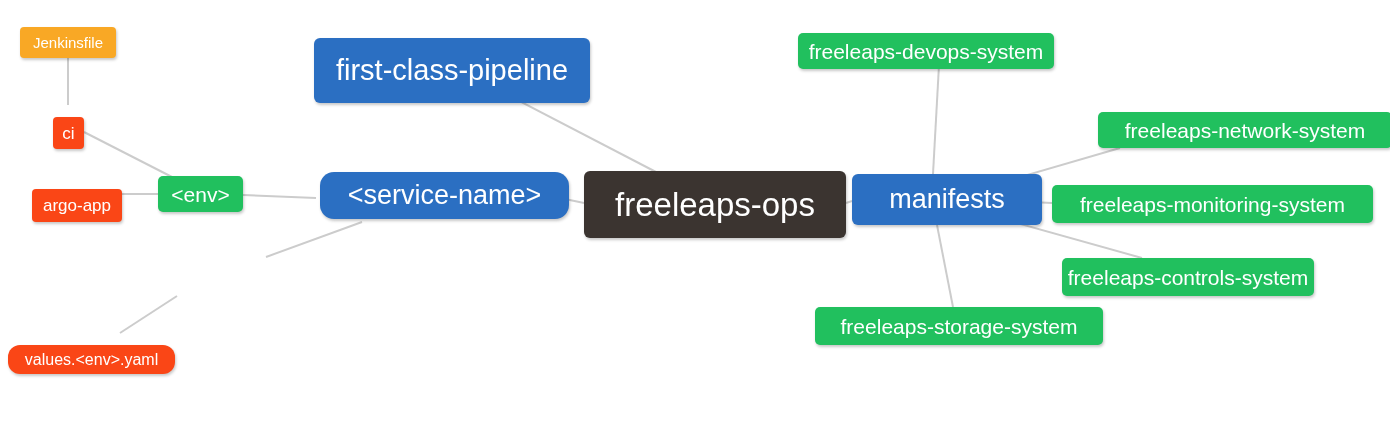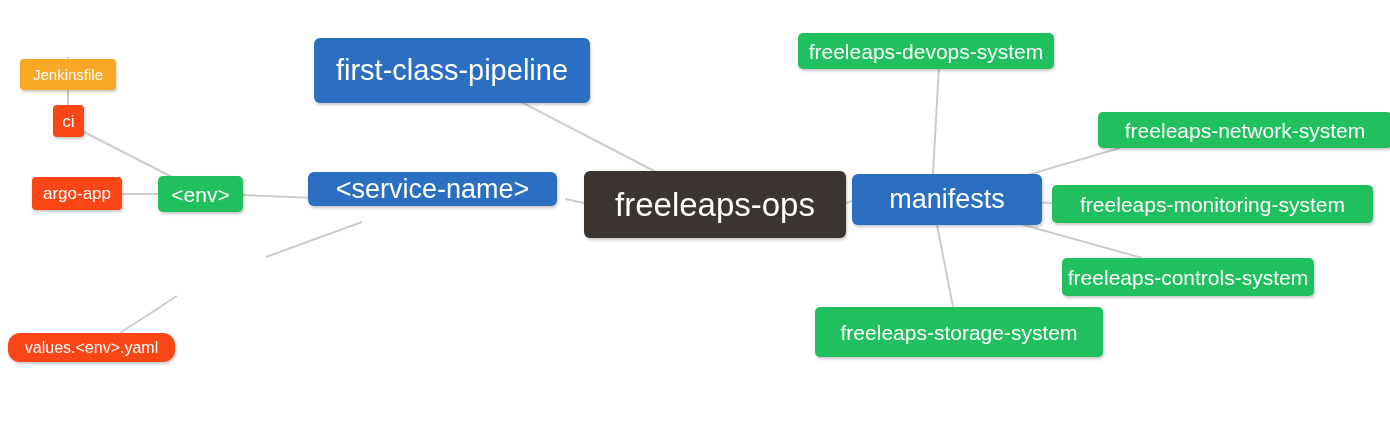--- a/index.html
+++ b/index.html
@@ -16,22 +16,22 @@
   .edges{position:absolute;left:0;top:0;width:1390px;height:421px;}
   .edges line{stroke:var(--edge);stroke-width:2;fill:none;}
   .node{
     position:absolute;display:flex;align-items:center;justify-content:center;
     color:var(--text);border-radius:5px;white-space:nowrap;
     box-shadow:1px 2px 3px rgba(0,0,0,.22);cursor:pointer;line-height:1;
     box-sizing:border-box;
   }
   .node--blue{background:var(--blue);}
   .node--green{background:var(--green);}
-  .node--orange{background:var(--orange);margin-top:32px;}
-  .node--red{background:var(--red);}
+  .node--orange{background:var(--orange);}
+  .node--red{background:var(--red);margin-top:12px;}
   .node--dark{background:var(--dark);text-align:right;}
 </style>
 </head>
 <body>
 
 <div class="canvas">
 
   <svg class="edges" viewBox="0 0 1390 421" xmlns="http://www.w3.org/2000/svg">
     <line x1="68" y1="57" x2="68" y2="105"></line>
     <line x1="84" y1="132" x2="172" y2="177"></line>
@@ -52,32 +52,32 @@
   <div class="node node--orange" style="left:20px;top:27px;width:96px;height:31px;font-size:15px;border-radius:4px;">Jenkinsfile</div>
 
   <div class="node node--red" style="left:53px;top:105px;width:31px;height:32px;font-size:17px;border-radius:4px;">ci</div>
 
   <div class="node node--red" style="left:32px;top:177px;width:90px;height:33px;font-size:17px;border-radius:4px;">argo-app</div>
 
   <div class="node node--green" style="left:158px;top:176px;width:85px;height:36px;font-size:21px;">&lt;env&gt;</div>
 
   <div class="node node--blue" style="left:314px;top:38px;width:276px;height:65px;font-size:29px;border-radius:6px;">first-class-pipeline</div>
 
-  <div class="node node--blue" style="left:308px;top:172px;width:249px;height:34px;font-size:27px;border-radius:6px;">&lt;service-name&gt;</div>
+  <div class="node node--blue" style="left:320px;top:172px;width:249px;height:47px;font-size:27px;border-radius:14px;">&lt;service-name&gt;</div>
 
   <div class="node node--dark" style="left:584px;top:171px;width:262px;height:67px;font-size:33px;border-radius:6px;">freeleaps-ops</div>
 
   <div class="node node--blue" style="left:852px;top:174px;width:190px;height:51px;font-size:27px;border-radius:6px;">manifests</div>
 
   <div class="node node--green" style="left:798px;top:33px;width:256px;height:36px;font-size:21px;">freeleaps-devops-system</div>
 
   <div class="node node--green" style="left:1054px;top:112px;width:294px;height:36px;font-size:21px;margin-left:44px;">freeleaps-network-system</div>
 
   <div class="node node--green" style="left:1052px;top:185px;width:321px;height:38px;font-size:21px;">freeleaps-monitoring-system</div>
 
   <div class="node node--green" style="left:1062px;top:258px;width:252px;height:38px;font-size:21px;">freeleaps-controls-system</div>
 
-  <div class="node node--green" style="left:815px;top:307px;width:288px;height:50px;font-size:21px;">freeleaps-storage-system</div>
+  <div class="node node--green" style="left:815px;top:307px;width:288px;height:38px;font-size:21px;">freeleaps-storage-system</div>
 
 
   <div class="node node--red" style="left:8px;top:333px;width:167px;height:29px;font-size:16px;border-radius:12px;">values.&lt;env&gt;.yaml</div>
 
 </div>
 
 </body></html>

